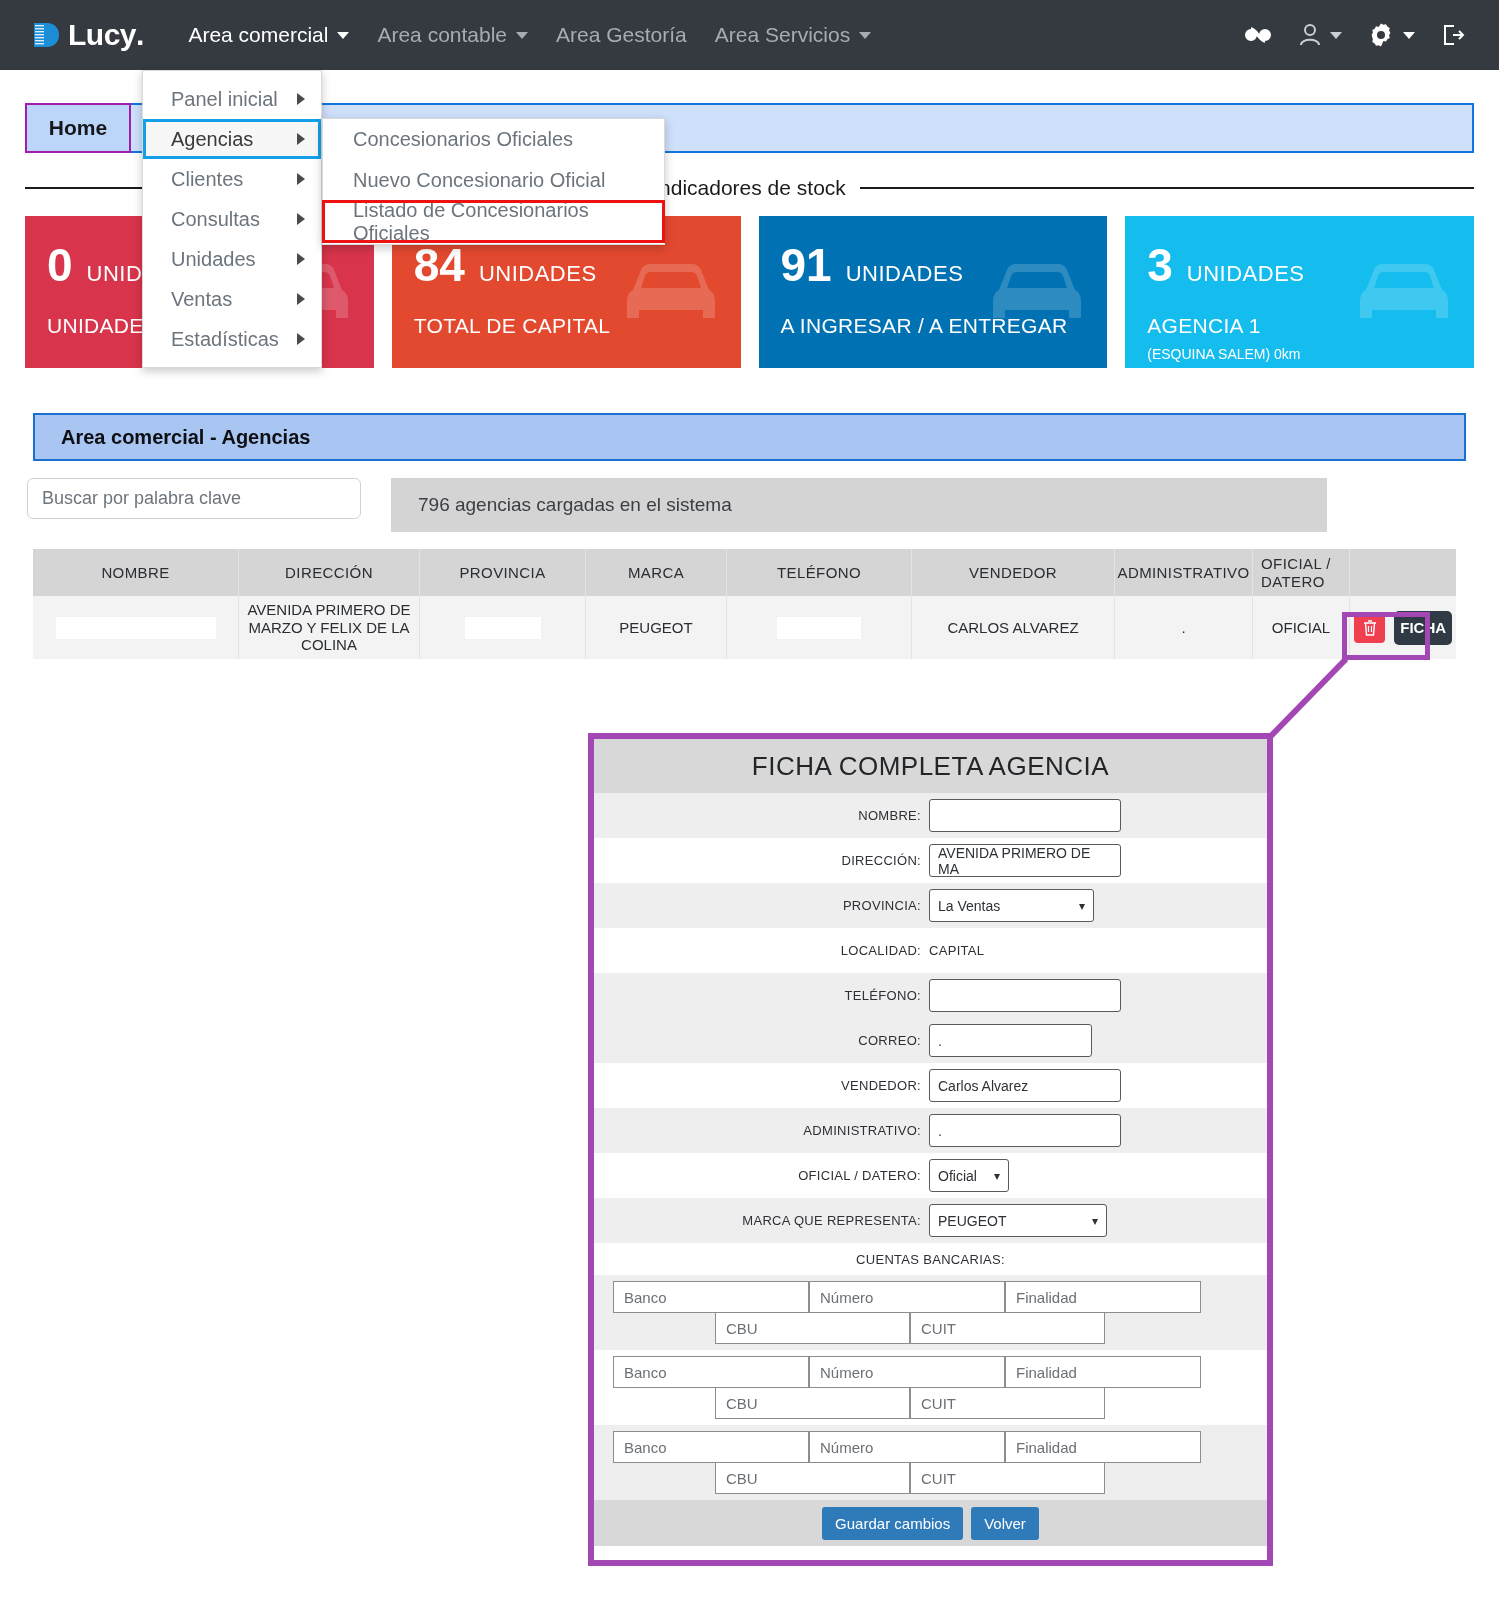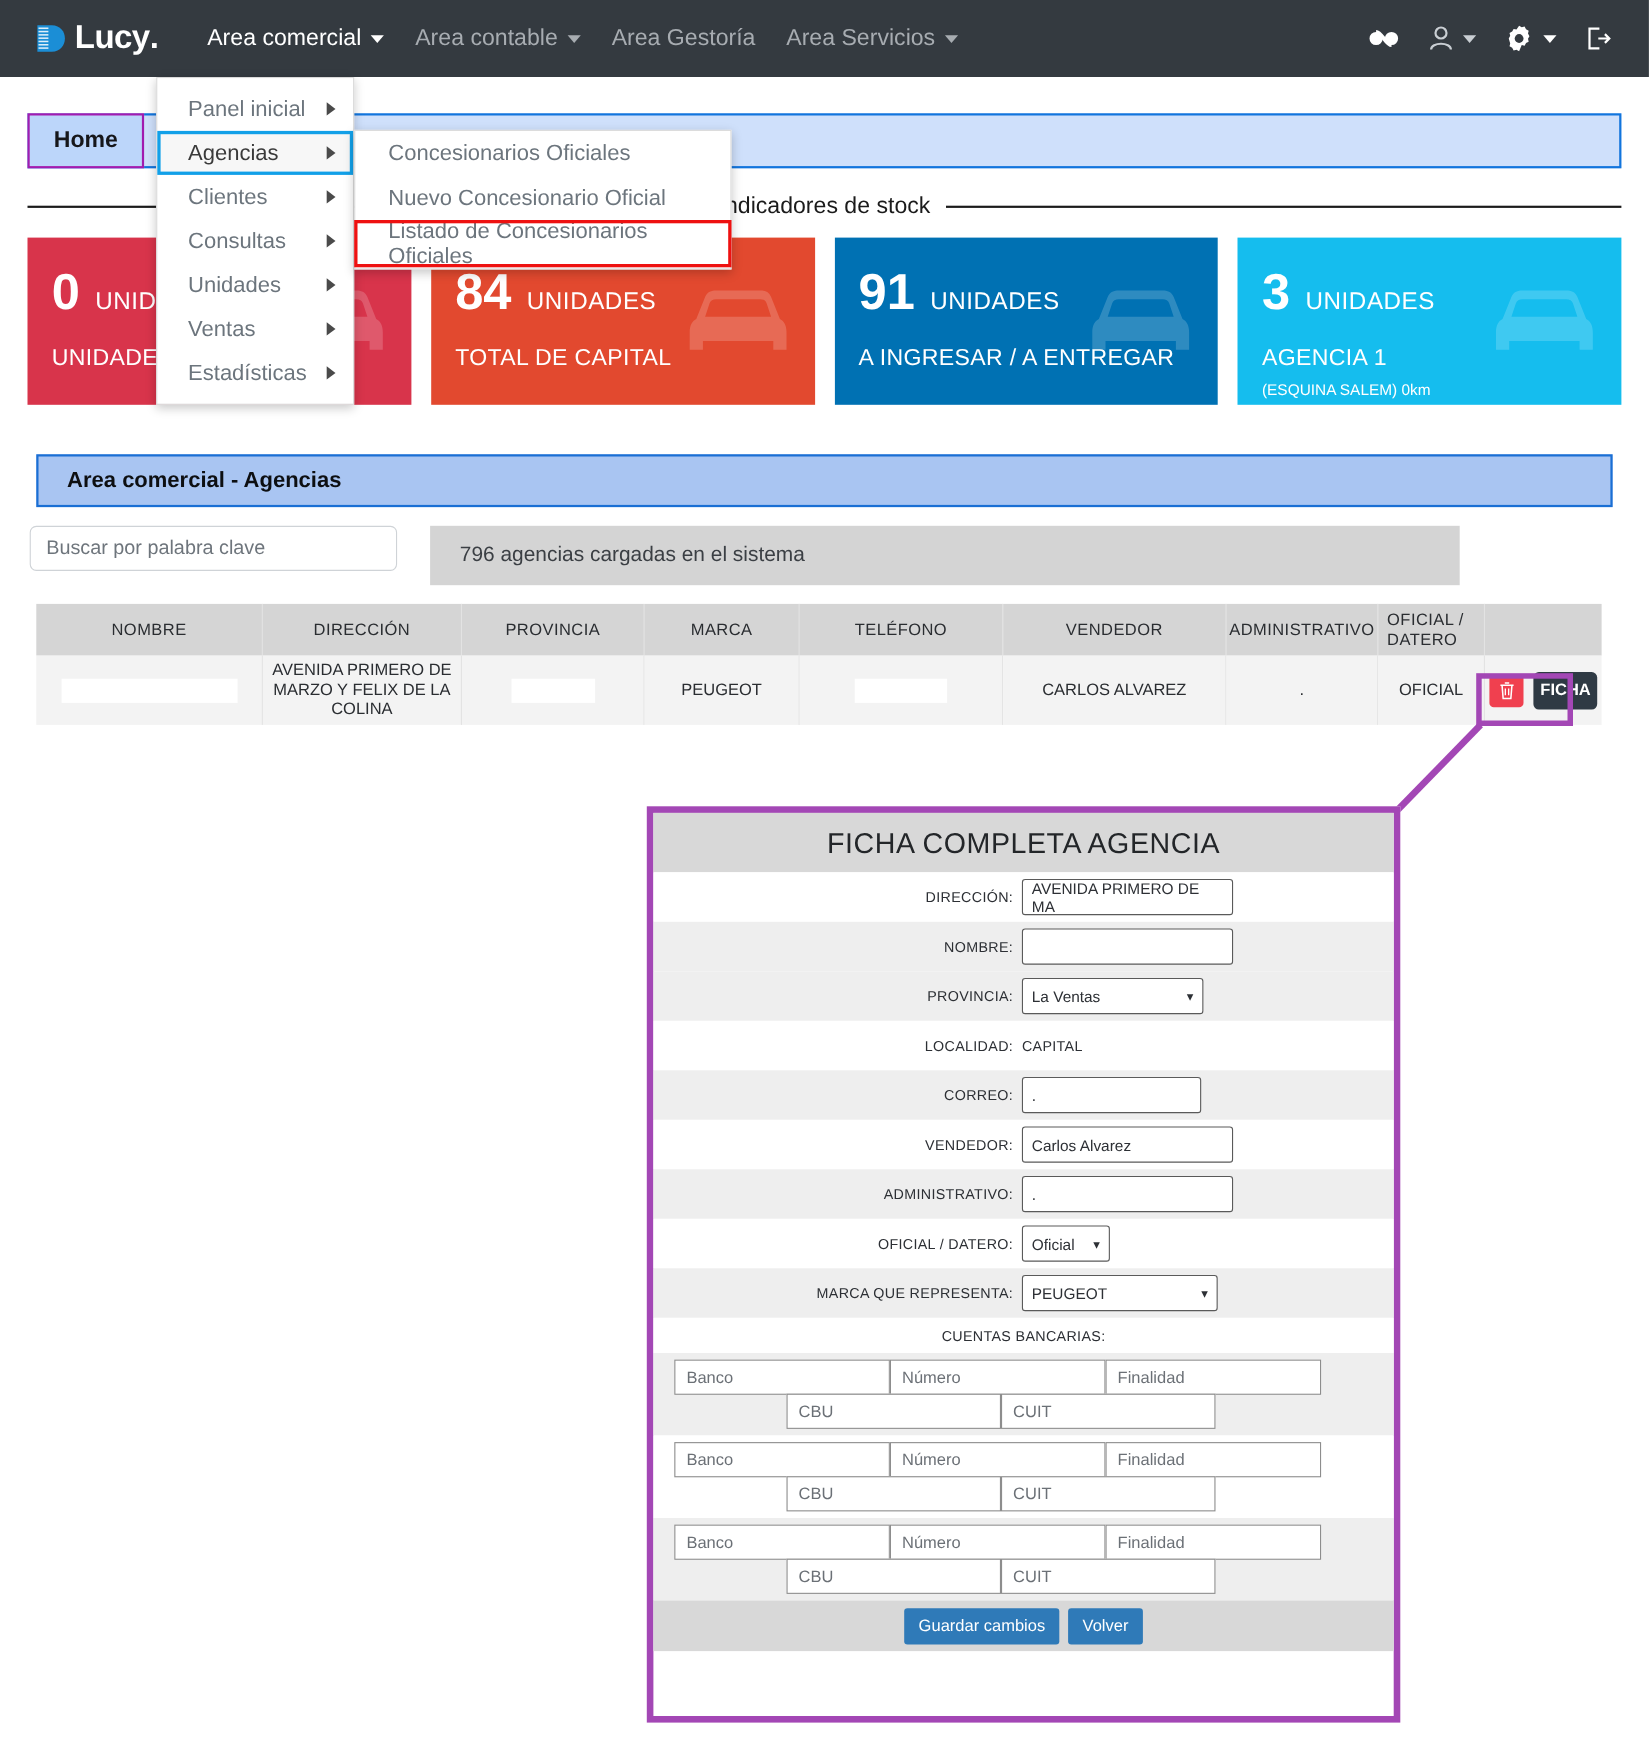--- a/index.html
+++ b/index.html
@@ -415,51 +415,57 @@
 
   <div class="ficha-hl"></div>
 
   <svg class="callout-svg">
     <path d="M1346 659 L1268 739" stroke="#a347b5" stroke-width="6" fill="none"></path>
   </svg>
 
   <div class="ficha-panel">
     <div class="ficha-title">FICHA COMPLETA AGENCIA</div>
 
+    <div class="frow odd">
+      <div class="flabel">NOMBRE:</div>
+      <div class="fctl">
+        <span class="finput w-lg"></span>
+      </div>
+    </div>
+
     <div class="frow even">
       <div class="flabel">DIRECCIÓN:</div>
       <div class="fctl">
         <span class="finput w-lg">AVENIDA PRIMERO DE MA</span>
-      </div>
-    </div>
-
-    <div class="frow odd">
-      <div class="flabel">NOMBRE:</div>
-      <div class="fctl">
-        <span class="finput w-lg"></span>
       </div>
     </div>
 
     <div class="frow odd">
       <div class="flabel">PROVINCIA:</div>
       <div class="fctl">
         <span class="fselect w-prov">
           <span>La Ventas</span>
           <span class="chev">▾</span>
         </span>
       </div>
     </div>
 
     <div class="frow even">
       <div class="flabel">LOCALIDAD:</div>
       <div class="fctl">
         <span class="plaintext">CAPITAL</span>
       </div>
     </div>
 
+    <div class="frow odd">
+      <div class="flabel">TELÉFONO:</div>
+      <div class="fctl">
+        <span class="finput w-lg"></span>
+      </div>
+    </div>
 
 
     <div class="frow odd">
       <div class="flabel">CORREO:</div>
       <div class="fctl">
         <span class="finput w-md">.</span>
       </div>
     </div>
 
     <div class="frow even">

